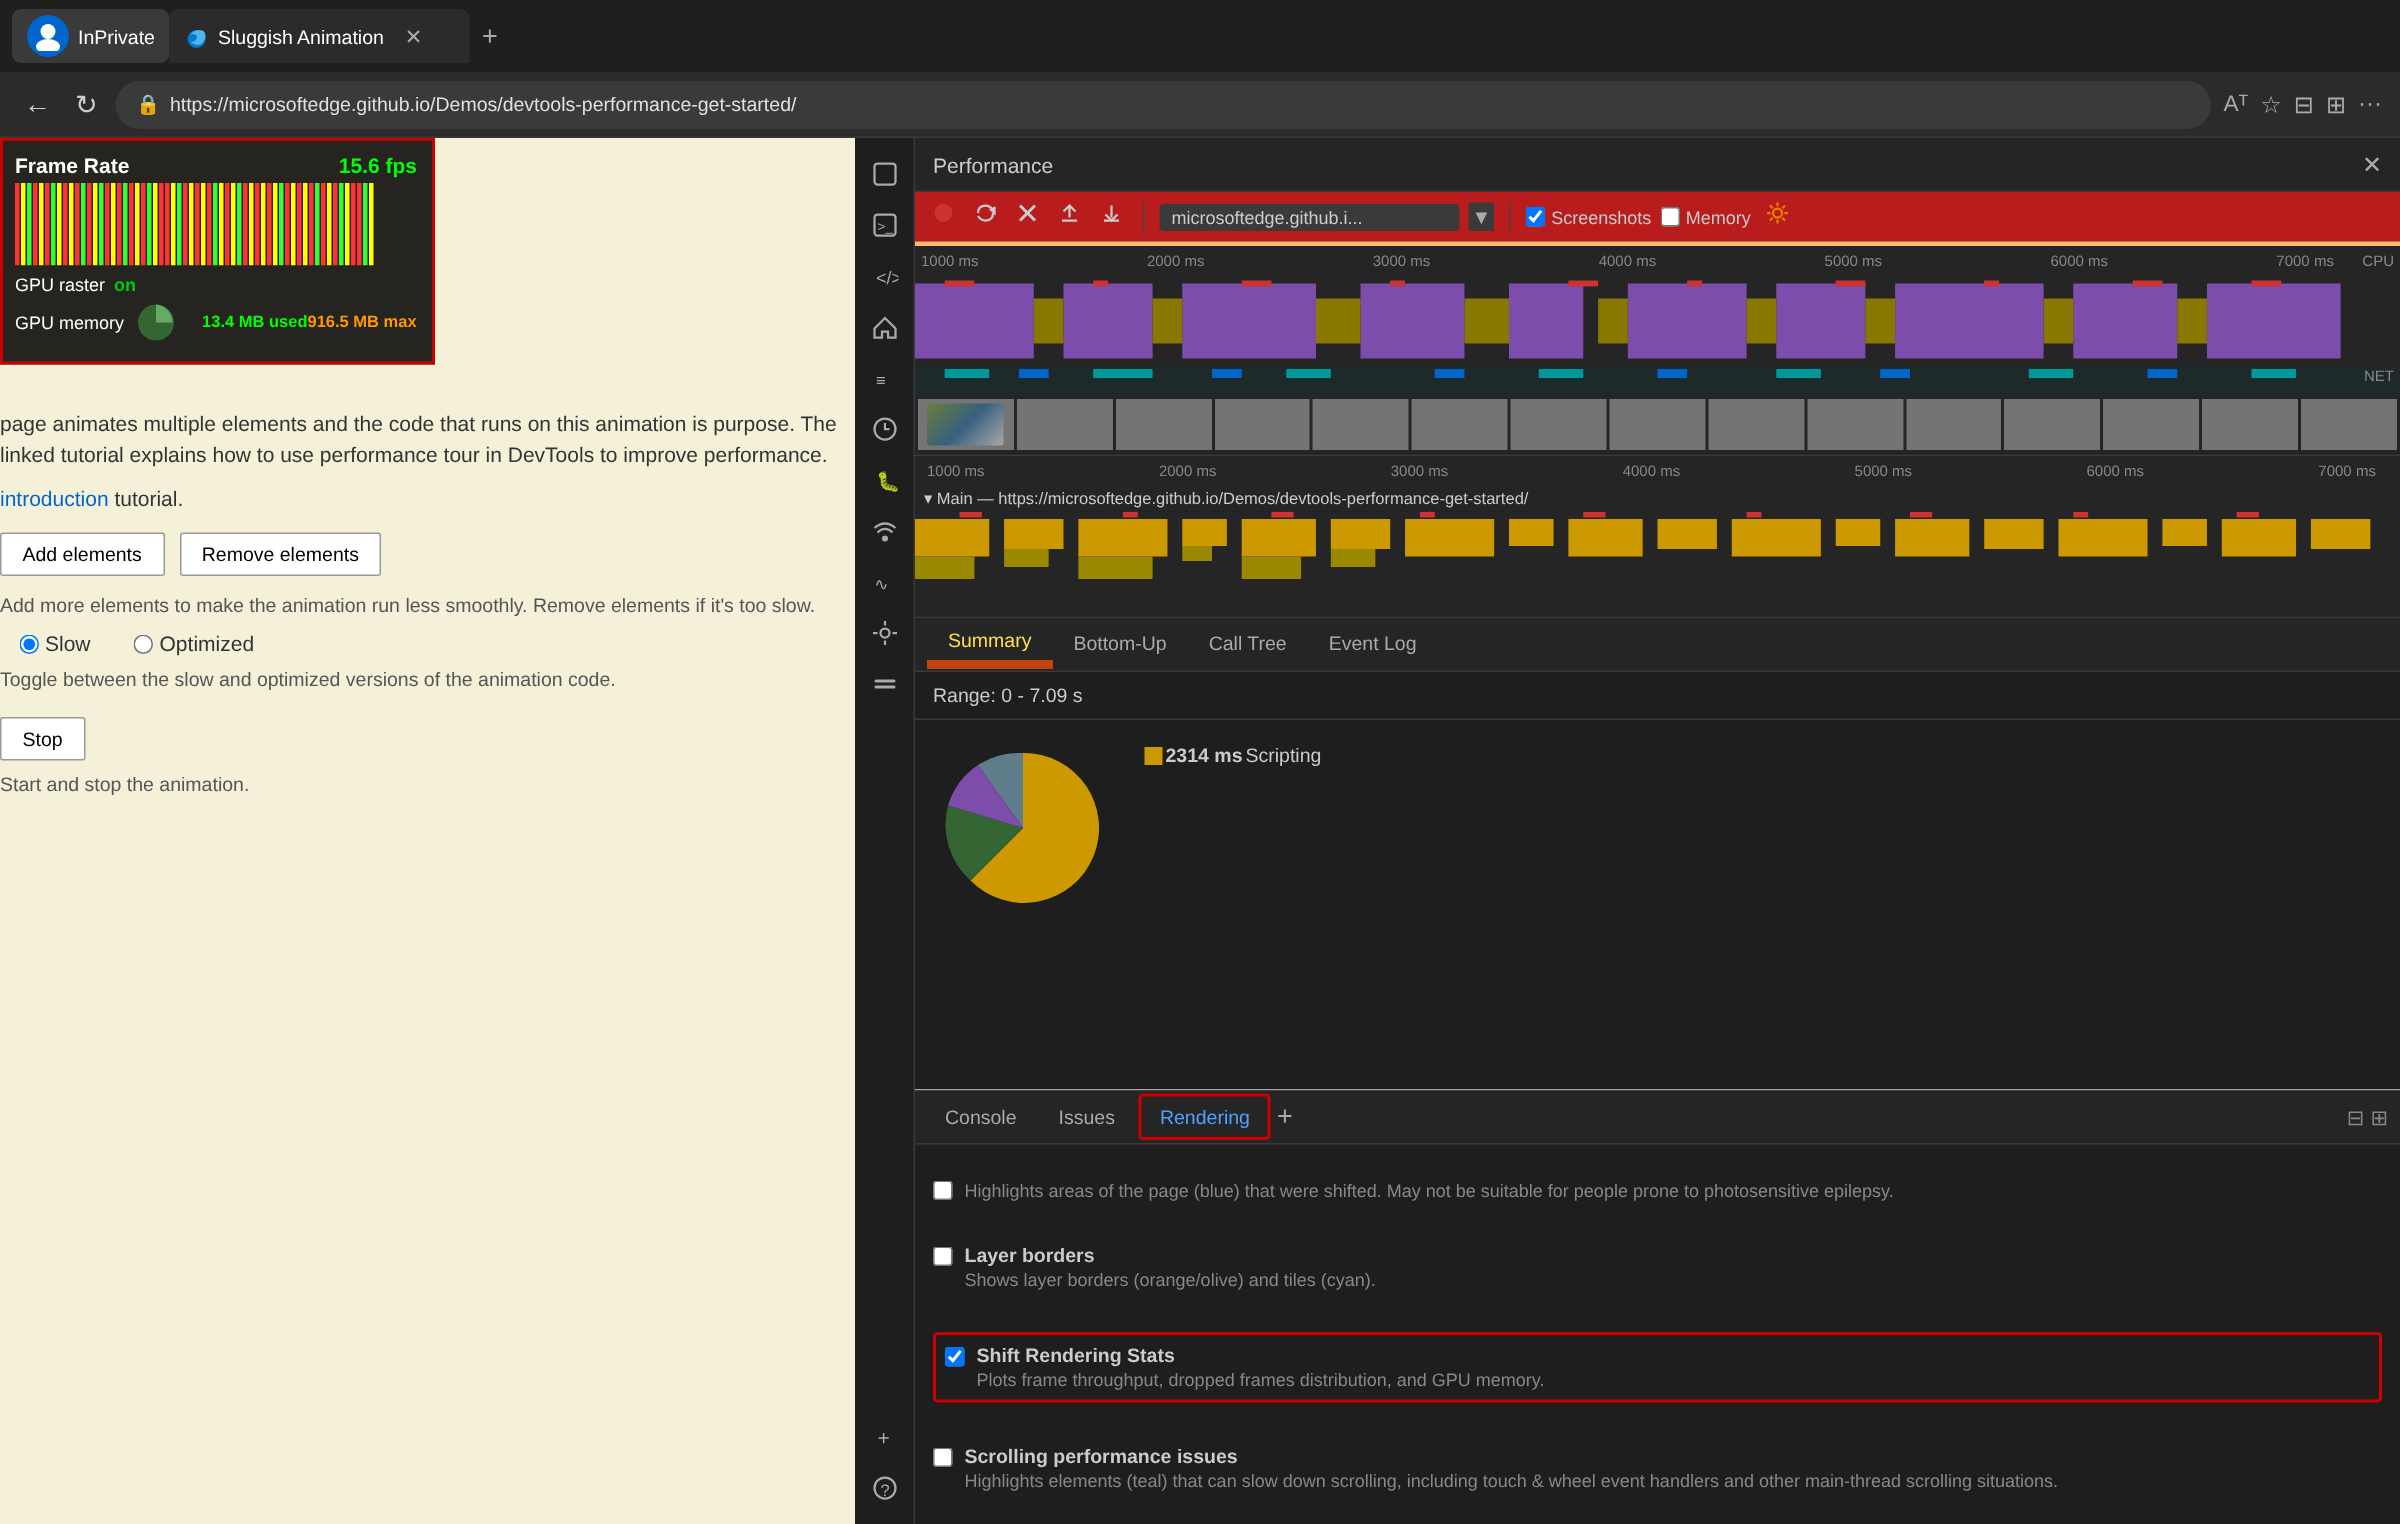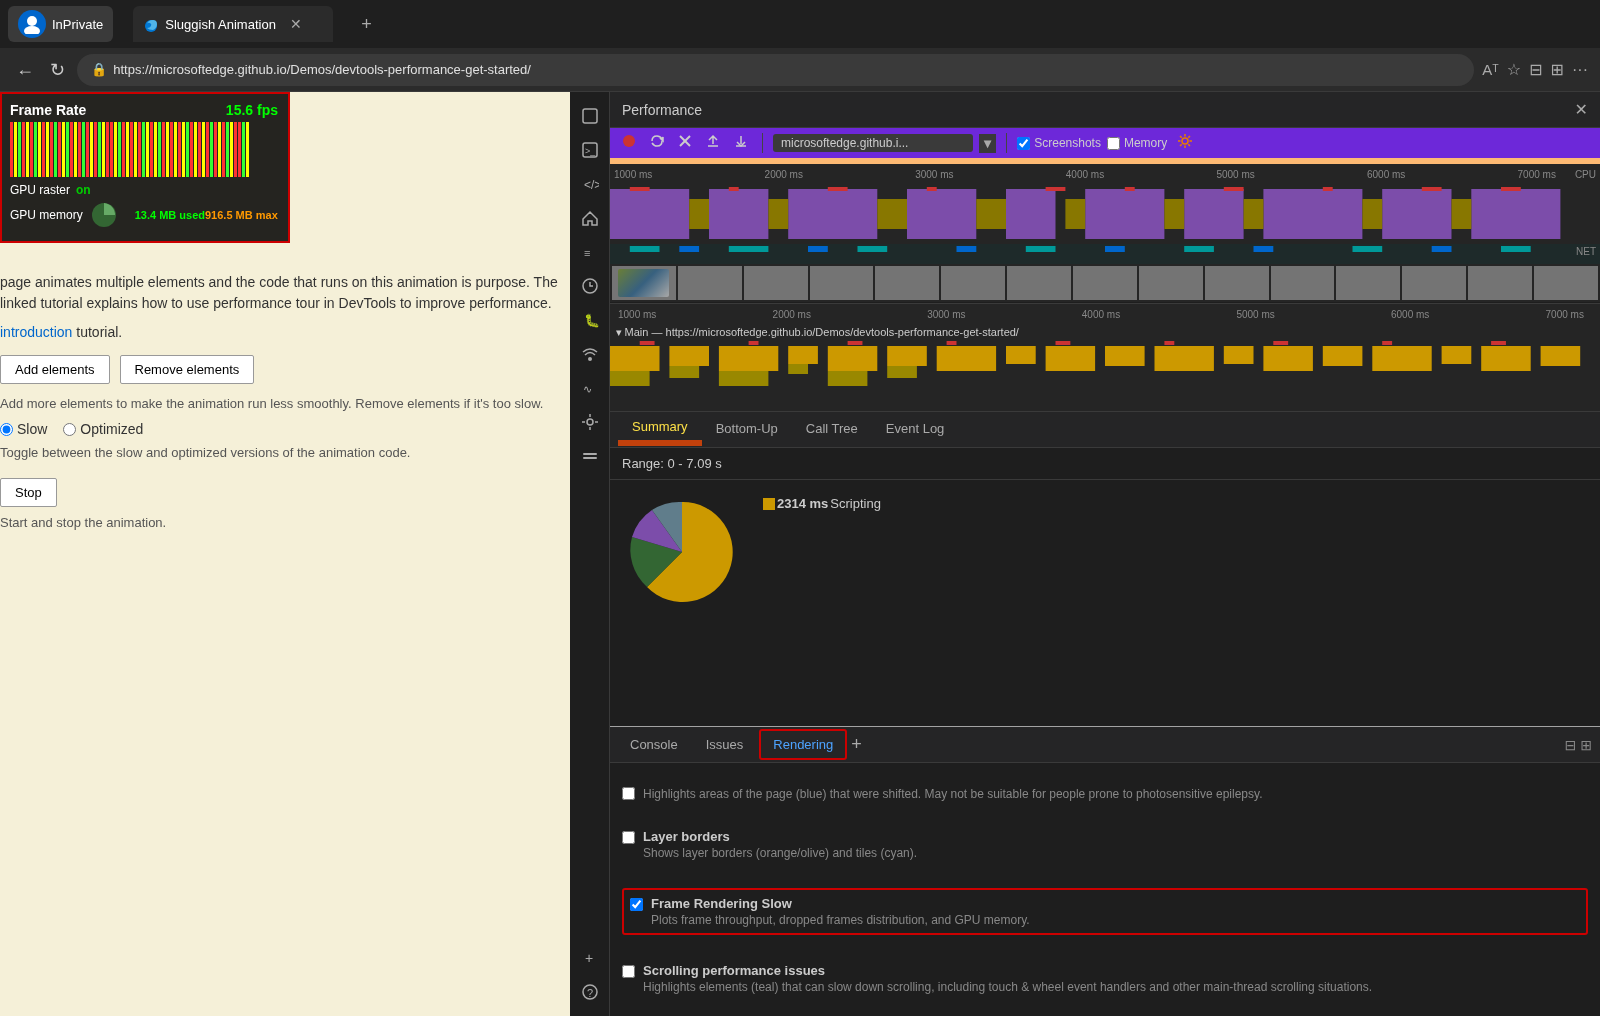--- a/index.html
+++ b/index.html
@@ -1,17 +1,17 @@
 <!DOCTYPE html>
 <html><head>
   <meta charset="utf-8">
   <style>
     * { margin: 0; padding: 0; box-sizing: border-box; }
     body { width: 1600px; height: 1016px; overflow: hidden; font-family: 'Segoe UI', Arial, sans-serif; background: #202020; }
-    .tab-bar { display: flex; align-items: center; height: 48px; background: #1f1f1f; padding: 0 8px; gap: 20px; }
+    .tab-bar { display: flex; align-items: center; height: 48px; background: #1f1f1f; padding: 0 8px; gap: 0; }
     .tab-profile { display: flex; align-items: center; gap: 6px; background: #3a3a3a; border-radius: 6px; padding: 4px 10px; height: 36px; }
     .profile-icon { width: 28px; height: 28px; border-radius: 50%; background: #0066cc; display: flex; align-items: center; justify-content: center; color: white; font-size: 12px; font-weight: bold; }
     .profile-text { color: white; font-size: 13px; }
     .tab-active { display: flex; align-items: center; gap: 6px; background: #2b2b2b; border-radius: 6px 6px 0 0; padding: 4px 10px; height: 36px; min-width: 200px; }
     .tab-favicon { width: 16px; height: 16px; }
     .tab-title { color: white; font-size: 13px; }
     .tab-close { color: #aaa; cursor: pointer; font-size: 14px; margin-left: 8px; }
     .tab-new { color: #aaa; font-size: 18px; margin-left: 8px; cursor: pointer; background: none; border: none; }
     .address-bar { display: flex; align-items: center; gap: 8px; height: 44px; background: #2b2b2b; padding: 0 12px; border-bottom: 1px solid #3a3a3a; }
     .nav-btn { background: none; border: none; color: #ccc; font-size: 18px; cursor: pointer; padding: 4px; }
@@ -42,37 +42,37 @@
     .mem-max { color: #ff9900; font-size: 11px; font-weight: bold; }
 
     
     .page-text-area { margin-top: 180px; }
     .page-link { color: #0066cc; font-size: 14px; }
     .page-para { font-size: 14px; color: #333; line-height: 1.5; margin-bottom: 8px; }
     .btn-row { display: flex; gap: 10px; margin: 12px 0; }
     .page-btn { background: white; border: 1px solid #999; padding: 6px 14px; font-size: 13px; cursor: pointer; border-radius: 2px; }
     .page-hint { font-size: 13px; color: #555; margin-bottom: 10px; }
     .radio-row { display: flex; gap: 16px; align-items: center; margin: 8px 0; }
-    .radio-label { font-size: 14px; color: #333; display: flex; align-items: center; gap: 4px; }
+    .radio-label { font-size: 14px; color: #333; display: flex; align-items: center; gap: 4px; padding-left: 13px; }
     .stop-btn { background: white; border: 1px solid #999; padding: 6px 14px; font-size: 13px; cursor: pointer; border-radius: 2px; margin: 8px 0; }
     .stop-hint { font-size: 13px; color: #555; }
 
     
     .devtools-sidebar { width: 40px; background: #1e1e1e; display: flex; flex-direction: column; align-items: center; padding: 8px 0; gap: 2px; border-right: 1px solid #3a3a3a; }
     .sidebar-icon { width: 32px; height: 32px; display: flex; align-items: center; justify-content: center; color: #aaa; font-size: 16px; cursor: pointer; border-radius: 4px; }
     .sidebar-spacer { flex: 1; }
 
     
     .devtools-panel { flex: 1; background: #1e1e1e; display: flex; flex-direction: column; overflow: hidden; }
     .devtools-header { display: flex; align-items: center; height: 36px; background: #252526; border-bottom: 1px solid #3a3a3a; padding: 0 12px; }
     .devtools-title { color: #ccc; font-size: 14px; flex: 1; }
     .devtools-close { background: none; border: none; color: #aaa; cursor: pointer; font-size: 16px; }
 
     
-    .perf-toolbar { display: flex; align-items: center; height: 36px; background: #6d28d9; border-bottom: 6px solid #fdba74; padding: 0 8px; gap: 6px; }
+    .perf-toolbar { display: flex; align-items: center; height: 36px; background: #b91c1c; border-bottom: 3px solid #fdba74; padding: 0 8px; gap: 6px; }
     .toolbar-btn { background: none; border: none; color: #ccc; cursor: pointer; font-size: 16px; padding: 4px; border-radius: 3px; }
     .toolbar-sep { width: 1px; height: 20px; background: #444; margin: 0 4px; }
     .toolbar-filter { background: #3a3a3a; border: none; color: #ccc; border-radius: 3px; padding: 2px 8px; font-size: 12px; flex: 1; max-width: 200px; }
     .toolbar-dropdown { background: #3a3a3a; border: none; color: #aaa; padding: 2px; cursor: pointer; }
     .toolbar-check-label { color: #ccc; font-size: 12px; display: flex; align-items: center; gap: 4px; }
 
     
     .tabs-bar { display: flex; align-items: center; height: 36px; background: #252526; border-bottom: 1px solid #3a3a3a; padding: 0 8px; }
     .tab-item { padding: 6px 14px; color: #aaa; font-size: 13px; cursor: pointer; border-bottom: 2px solid transparent; }
     .tab-item.active { color: #fde047; border-bottom: 6px solid #c2410c; }
@@ -618,21 +618,21 @@
               </div>
             </div>
           </div>
         </div>
 
         <div class="render-section">
           <div class="render-item highlighted">
             <div class="render-item-header">
               <input type="checkbox" class="render-checkbox" checked="" style="">
               <div>
-                <div class="render-label">Frame Rendering Slow</div>
+                <div class="render-label">Shift Rendering Stats</div>
                 <div class="render-desc">Plots frame throughput, dropped frames distribution, and GPU memory.</div>
               </div>
             </div>
           </div>
         </div>
 
         <div class="render-section">
           <div class="render-item">
             <div class="render-item-header">
               <input type="checkbox" class="render-checkbox" style="">

